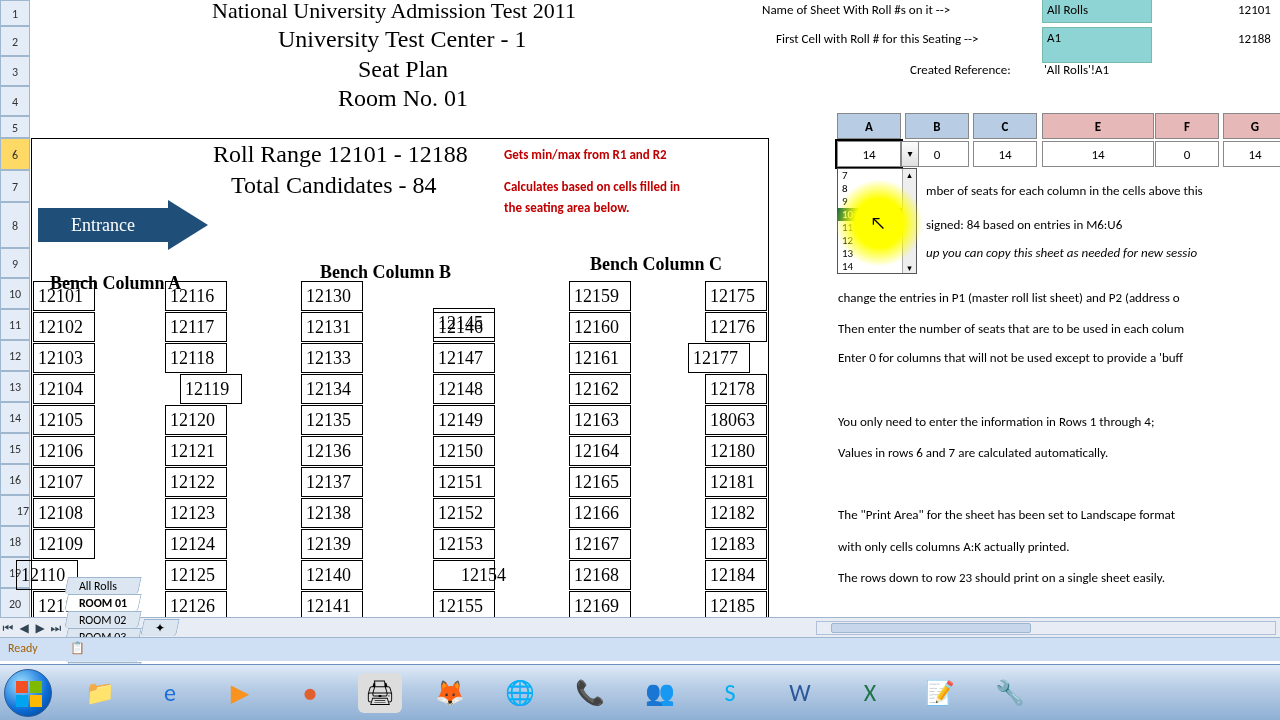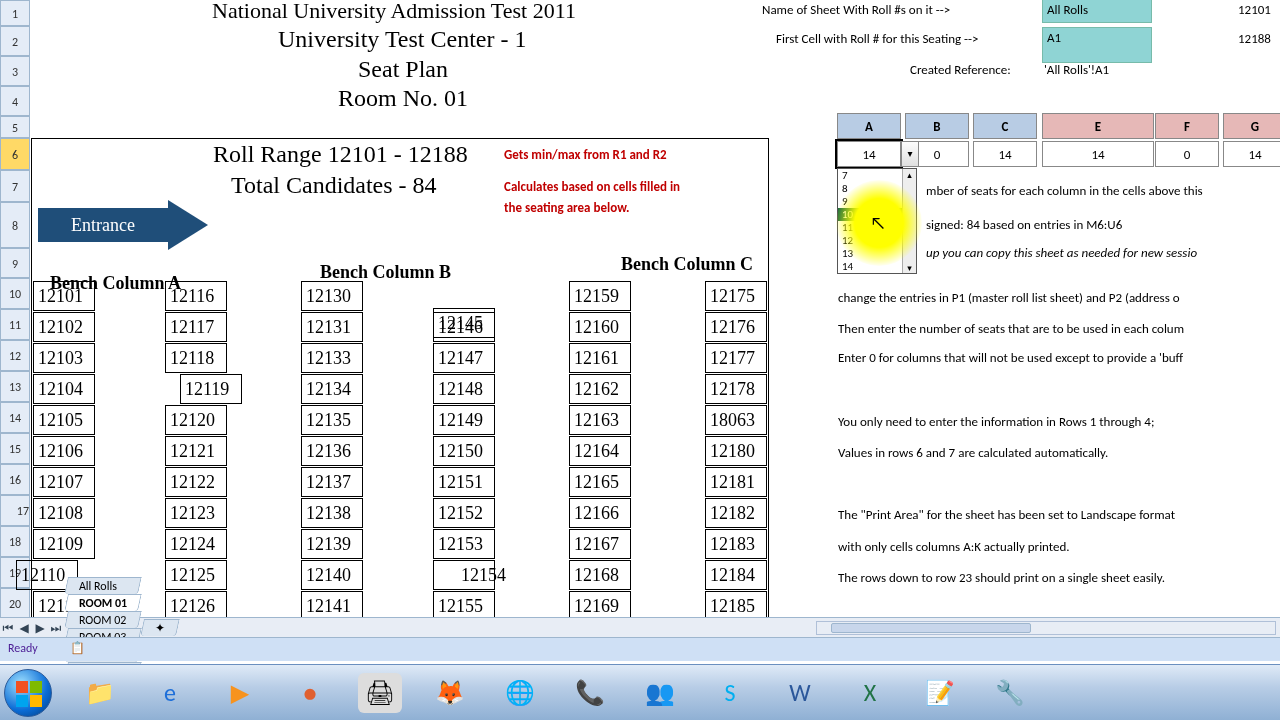--- a/index.html
+++ b/index.html
@@ -26,21 +26,21 @@
 .drop-item.sel { background: #1f6f3f; color: #fff; }
 .highlight { position: absolute; width: 86px; height: 86px; border-radius: 50%; background: radial-gradient(circle, #ffff00 40%, rgba(255,255,0,0) 72%); pointer-events: none; }
 .cursor { position: absolute; font-size: 18px; pointer-events: none; }
 .side-text { position: absolute; font-size: 13px; color: #000; white-space: nowrap; }
 .box-border { position: absolute; border: 1px solid #000; }
 .sheet-tabs { position: absolute; left: 0; top: 617px; width: 1280px; height: 20px; background: #e8edf5; border-top: 1px solid #9eb6ce; display: flex; align-items: center; font-size: 12px; }
 .nav-btn { width: 16px; text-align: center; color: #345; cursor: pointer; }
 .tab { padding: 1px 12px; border: 1px solid #9eb6ce; border-bottom: none; margin-left: 2px; background: #dce6f1; cursor: pointer; border-radius: 0 0 4px 4px; transform: skewX(-12deg); }
 .tab span { display:inline-block; transform: skewX(12deg); }
 .tab.active { background: #fff; font-weight: bold; }
-.status { position: absolute; left: 0; top: 637px; width: 1280px; height: 24px; background: #cfe0f5; border-top: 1px solid #9eb6ce; font-size: 12px; padding: 3px 8px; color: #4c1d95; }
+.status { position: absolute; left: 0; top: 637px; width: 1280px; height: 24px; background: #cfe0f5; border-top: 1px solid #9eb6ce; font-size: 12px; padding: 3px 8px; color: #a16207; }
 .taskbar { position: absolute; left: 0; bottom: 0; width: 1280px; height: 56px; background: linear-gradient(#dfeaf7,#b8cde6 40%,#8fb0d4); border-top: 1px solid #6a8fbf; display: flex; align-items: center; padding-left: 4px; gap: 26px; }
 .tb-icon { width: 44px; height: 40px; border-radius: 4px; display: flex; align-items: center; justify-content: center; font-size: 24px; }
 .start-orb { width: 48px; height: 48px; border-radius: 50%; background: radial-gradient(circle at 35% 30%, #9fe0ff, #0a6cd6 60%, #043a78); border: 1px solid #2a5a9a; position: relative; }
 .start-flag { position: absolute; left: 11px; top: 11px; width: 26px; height: 26px; display: grid; grid-template-columns: 1fr 1fr; grid-template-rows: 1fr 1fr; gap: 2px; }
 .start-flag div:nth-child(1){background:#f25022;} .start-flag div:nth-child(2){background:#7fba00;} .start-flag div:nth-child(3){background:#00a4ef;} .start-flag div:nth-child(4){background:#ffb900;}
 .hscroll { position: absolute; right: 4px; top: 621px; width: 460px; height: 14px; background: #e8edf5; border: 1px solid #b0c0d8; }
 .hscroll-thumb { position: absolute; left: 14px; top: 1px; width: 200px; height: 10px; background: #c8d6eb; border: 1px solid #9eb6ce; border-radius: 2px; }
 </style>
 </head>
 <body>
@@ -84,21 +84,21 @@
   <div class="red-note" style="left:504px; top:179px;">Calculates based on cells filled in</div>
   <div class="red-note" style="left:504px; top:200px;">the seating area below.</div>
 
   <div class="entrance">
     <div class="ent-body">Entrance</div>
     <div class="ent-arrow"></div>
   </div>
 
   <div class="bench-hdr" style="left:50px; top:254px;margin-top:19px;">Bench Column A</div>
   <div class="bench-hdr" style="left:320px; top:254px;margin-top:8px;">Bench Column B</div>
-  <div class="bench-hdr" style="left:590px; top:254px;margin-left:31px;">Bench Column C</div>
+  <div class="bench-hdr" style="left:590px; top:254px;">Bench Column C</div>
 
   <div id="rolls-container">
       <div class="roll-cell" style="left: 33px; top: 281px;">12101</div>
       <div class="roll-cell" style="left: 33px; top: 312px;">12102</div>
       <div class="roll-cell" style="left: 33px; top: 343px;">12103</div>
       <div class="roll-cell" style="left: 33px; top: 374px;">12104</div>
       <div class="roll-cell" style="left: 33px; top: 405px;">12105</div>
       <div class="roll-cell" style="left: 33px; top: 436px;">12106</div>
       <div class="roll-cell" style="left: 33px; top: 467px;">12107</div>
       <div class="roll-cell" style="left: 33px; top: 498px;">12108</div>
@@ -144,21 +144,21 @@
       <div class="roll-cell" style="left: 569px; top: 374px;">12162</div>
       <div class="roll-cell" style="left: 569px; top: 405px;">12163</div>
       <div class="roll-cell" style="left: 569px; top: 436px;">12164</div>
       <div class="roll-cell" style="left: 569px; top: 467px;">12165</div>
       <div class="roll-cell" style="left: 569px; top: 498px;">12166</div>
       <div class="roll-cell" style="left: 569px; top: 529px;">12167</div>
       <div class="roll-cell" style="left: 569px; top: 560px;">12168</div>
       <div class="roll-cell" style="left: 569px; top: 591px;">12169</div>
       <div class="roll-cell" style="left: 705px; top: 281px;">12175</div>
       <div class="roll-cell" style="left: 705px; top: 312px;">12176</div>
-      <div class="roll-cell" style="left: 705px; top: 343px;">12177</div>
+      <div class="roll-cell" style="left: 688px; top: 343px;">12177</div>
       <div class="roll-cell" style="left: 705px; top: 374px;">12178</div>
       <div class="roll-cell" style="left: 705px; top: 405px;">18063</div>
       <div class="roll-cell" style="left: 705px; top: 436px;">12180</div>
       <div class="roll-cell" style="left: 705px; top: 467px;">12181</div>
       <div class="roll-cell" style="left: 705px; top: 498px;">12182</div>
       <div class="roll-cell" style="left: 705px; top: 529px;">12183</div>
       <div class="roll-cell" style="left: 705px; top: 560px;">12184</div>
       <div class="roll-cell" style="left: 705px; top: 591px;">12185</div>
     </div>
 

